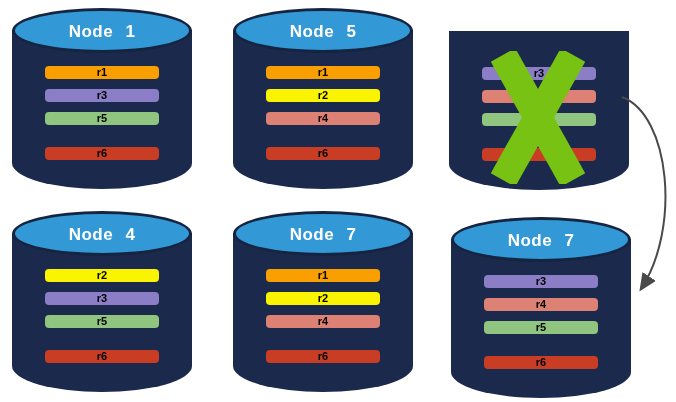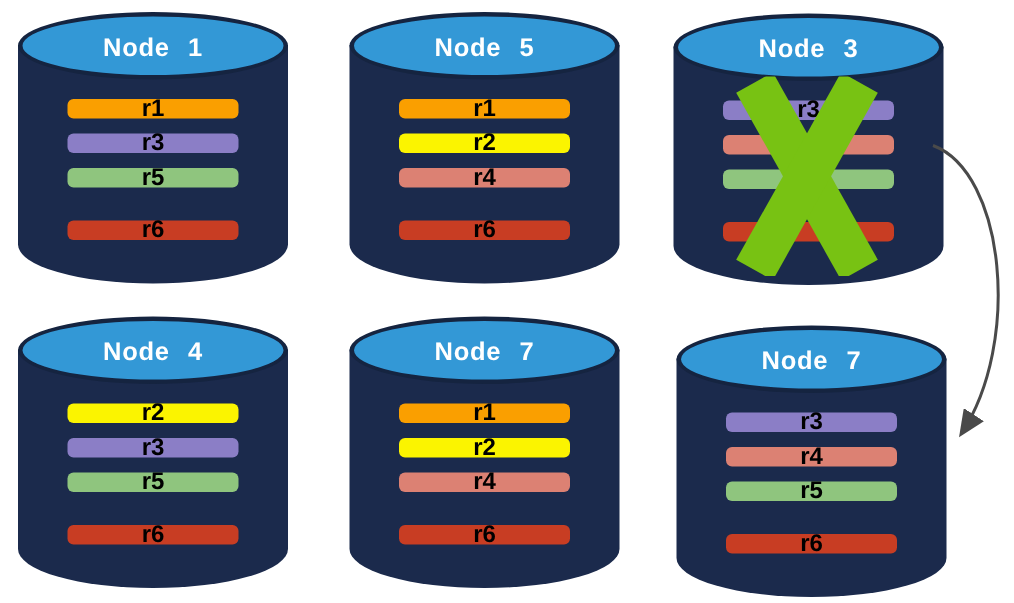--- a/index.html
+++ b/index.html
@@ -23,21 +23,21 @@
   }
   .node-title{
     color:#ffffff;font-weight:bold;font-size:17px;
     word-spacing:7px;letter-spacing:0.5px;padding-top:3px;
   }
   .bar{
     position:absolute;left:33px;width:114px;height:13px;border-radius:4px;
     z-index:3;display:flex;align-items:center;justify-content:center;
   }
   .bar span{
-    font-size:16px;font-weight:bold;color:#000;line-height:11px;
+    font-size:11px;font-weight:bold;color:#000;line-height:11px;
   }
   .b0{top:58px}.b1{top:81px}.b2{top:104px}.b3{top:139px}
   .x-overlay{position:absolute;left:37px;top:42px;width:104px;height:133px;z-index:4;}
   .arrow-overlay{position:absolute;left:0;top:0;width:676px;height:402px;z-index:5;pointer-events:none;}
 </style>
 </head>
 <body>
 
 <div class="canvas">
 
@@ -74,23 +74,20 @@
     <div class="bar b2" style="background: rgb(220, 129, 115);">
         <span>r4</span>
       </div>
     <div class="bar b3" style="background: rgb(200, 61, 35);">
         <span>r6</span>
       </div>
   </div>
 
   <div class="node" style="left:449px;top:9px">
     <div class="cyl-body"></div>
-    <div class="cyl-top">
-      <span class="node-title">Node 3</span>
-    </div>
     <div class="bar b0" style="background: rgb(139, 126, 198);">
         <span>r3</span>
       </div>
     <div class="bar b1" style="background: rgb(220, 129, 115);">
         <span></span>
       </div>
     <div class="bar b2" style="background: rgb(143, 197, 126);">
         <span></span>
       </div>
     <div class="bar b3" style="background: rgb(200, 61, 35);">

